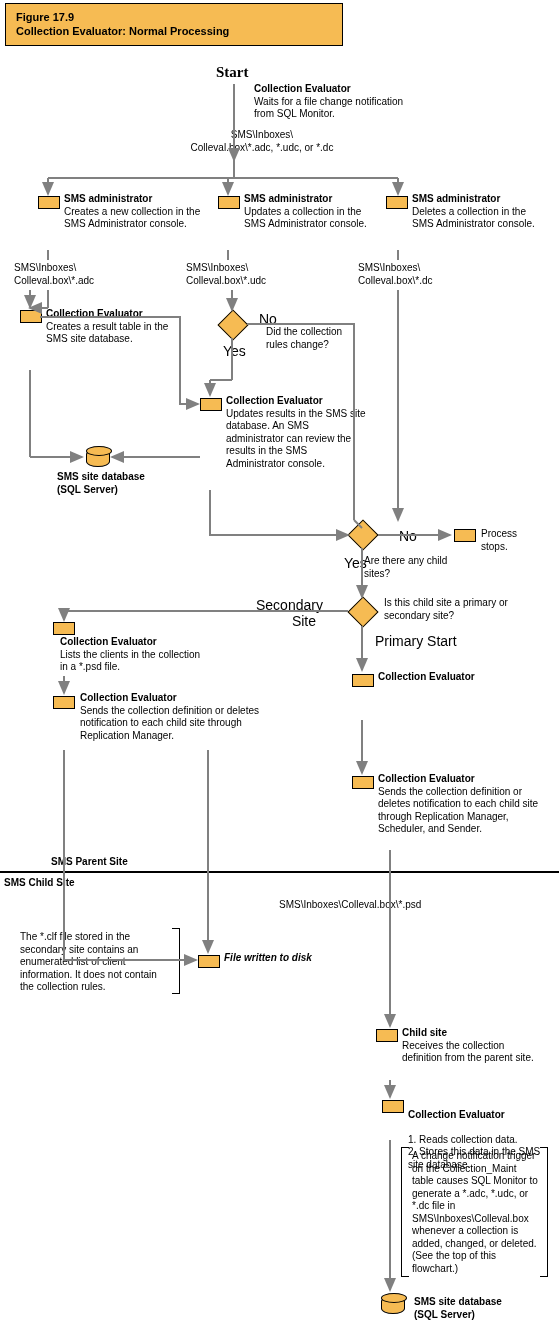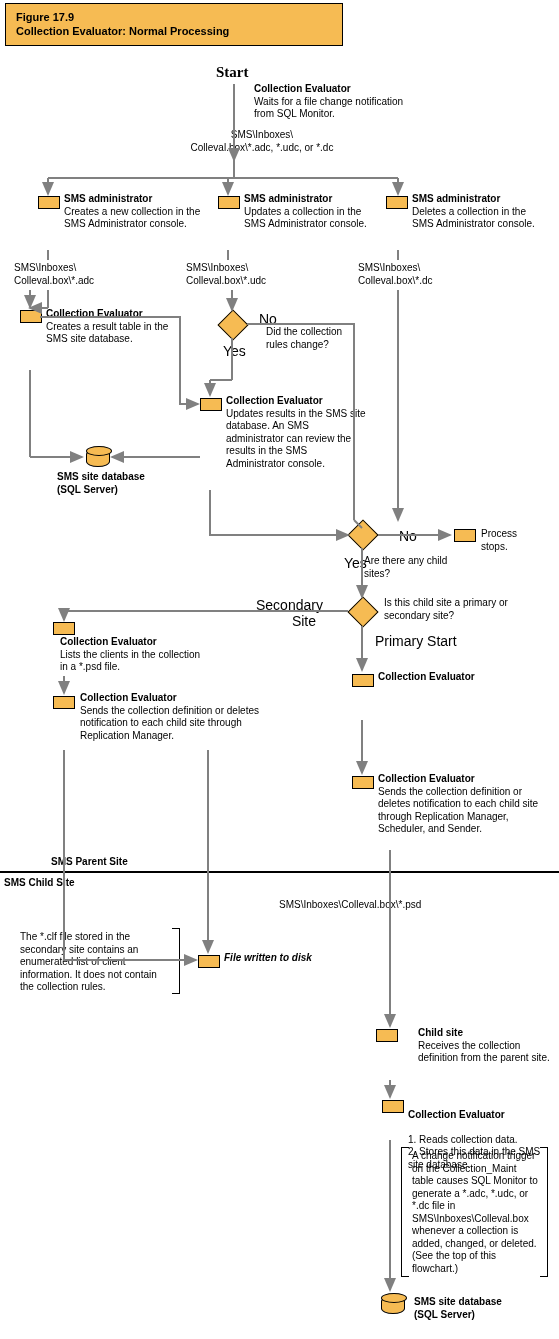--- a/index.html
+++ b/index.html
@@ -204,21 +204,21 @@
 
   <div class="node-text" style="left:20px; top:931px; width:150px;">The *.clf file stored in the secondary site contains an enumerated list of client information. It does not contain the collection rules.</div>
   <div class="bracket" style="left:172px; top:928px; width:8px; height:66px;"></div>
 
   <div class="proc" style="left:198px; top:955px;"></div>
   <div class="node-text" style="left:224px; top:952px; width:120px;font-style:italic;">
     <b>File written to disk</b><br>
   </div>
 
   <div class="proc" style="left:376px; top:1029px;"></div>
-  <div class="node-text" style="left:402px; top:1027px; width:140px;margin-left:16px;">
+  <div class="node-text" style="left:402px; top:1027px; width:140px;">
     <b>Child site</b><br>
     <span>Receives the collection definition from the parent site.</span>
   </div>
 
   <div class="proc" style="left:382px; top:1100px;"></div>
   <div class="node-text" style="left:408px; top:1096px; width:140px; white-space:pre-line;">
     <b>Collection Evaluator</b><br>
     <span>1. Reads collection data.
 2. Stores this data in the SMS site database.</span>
   </div>

